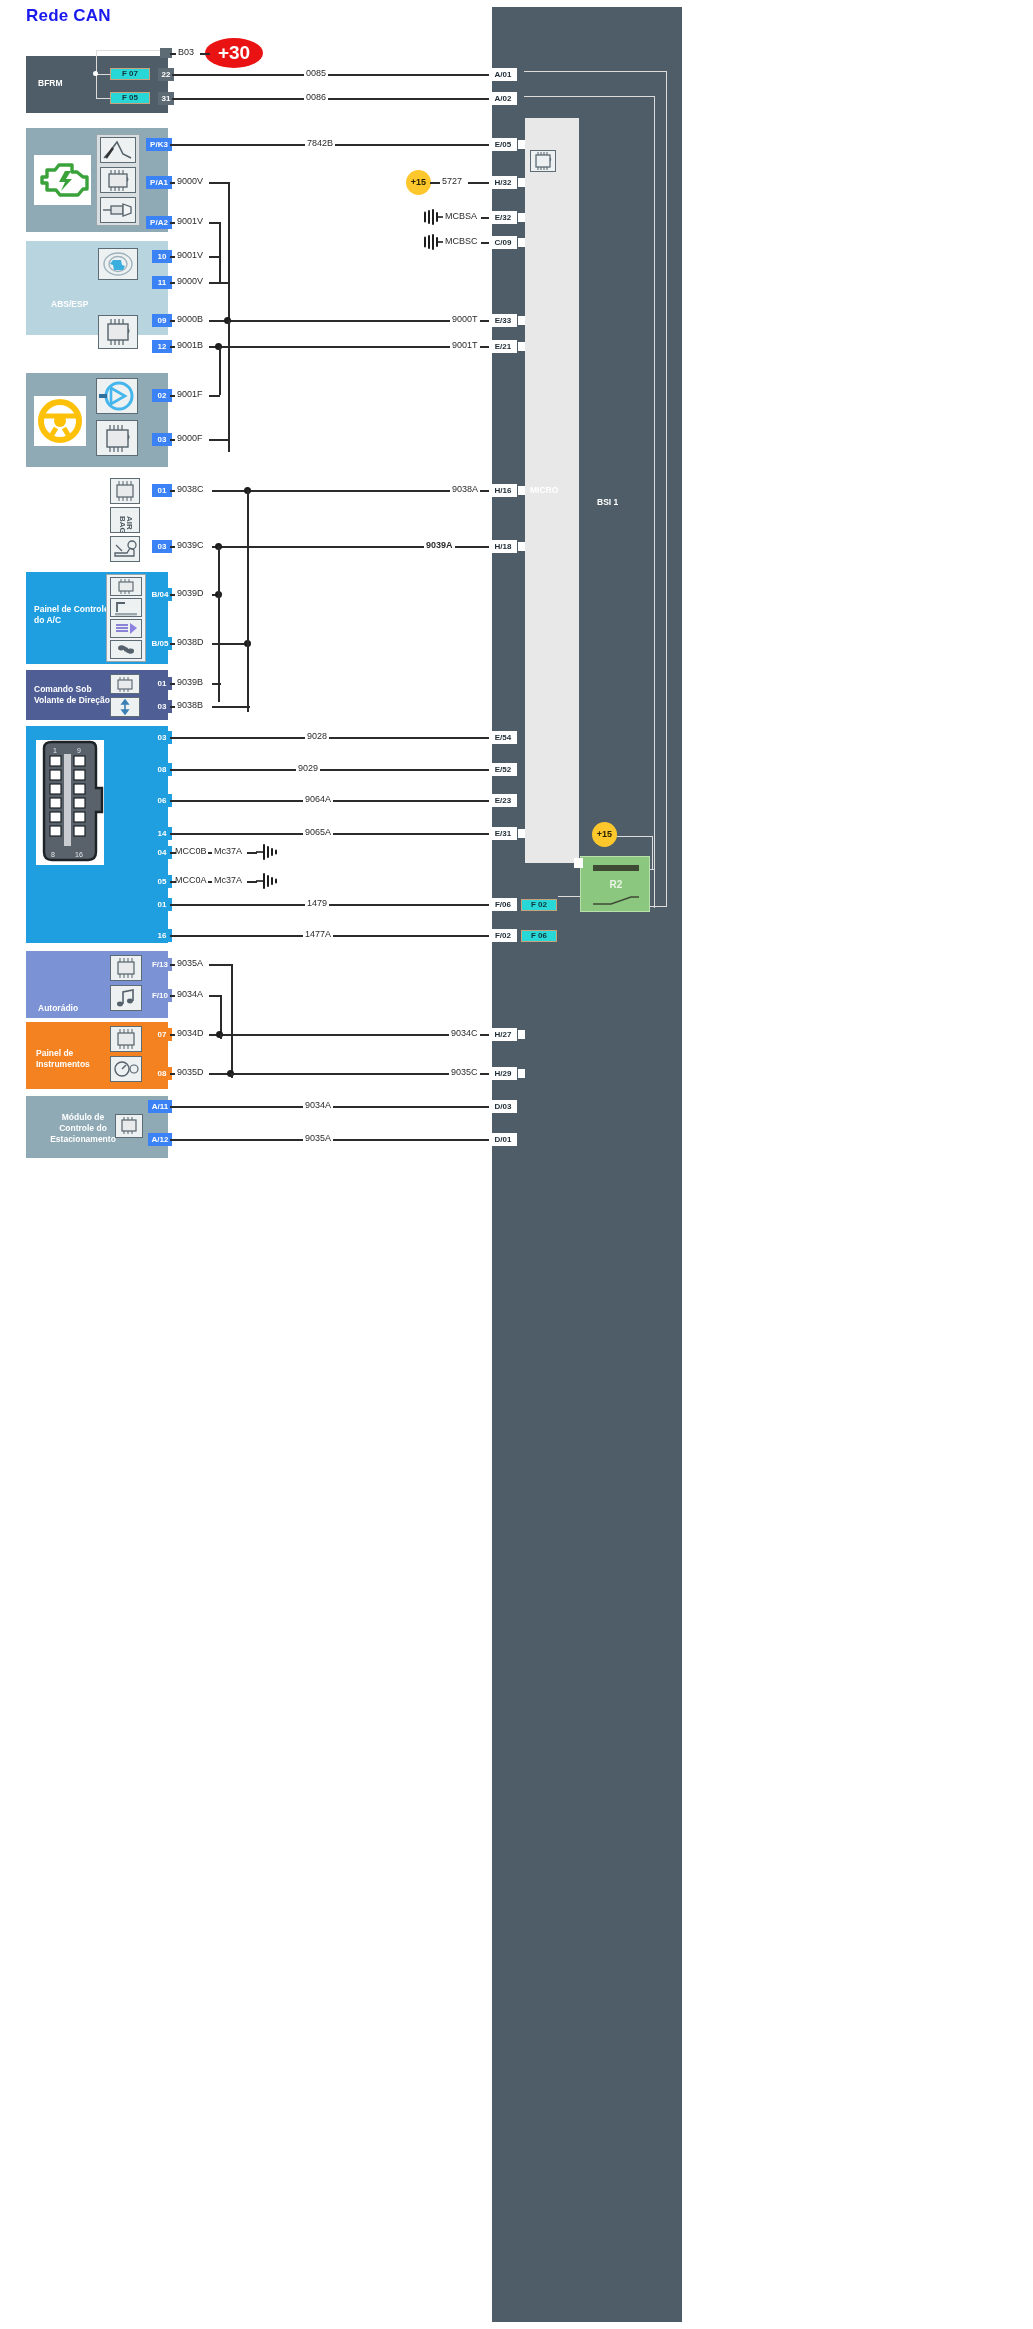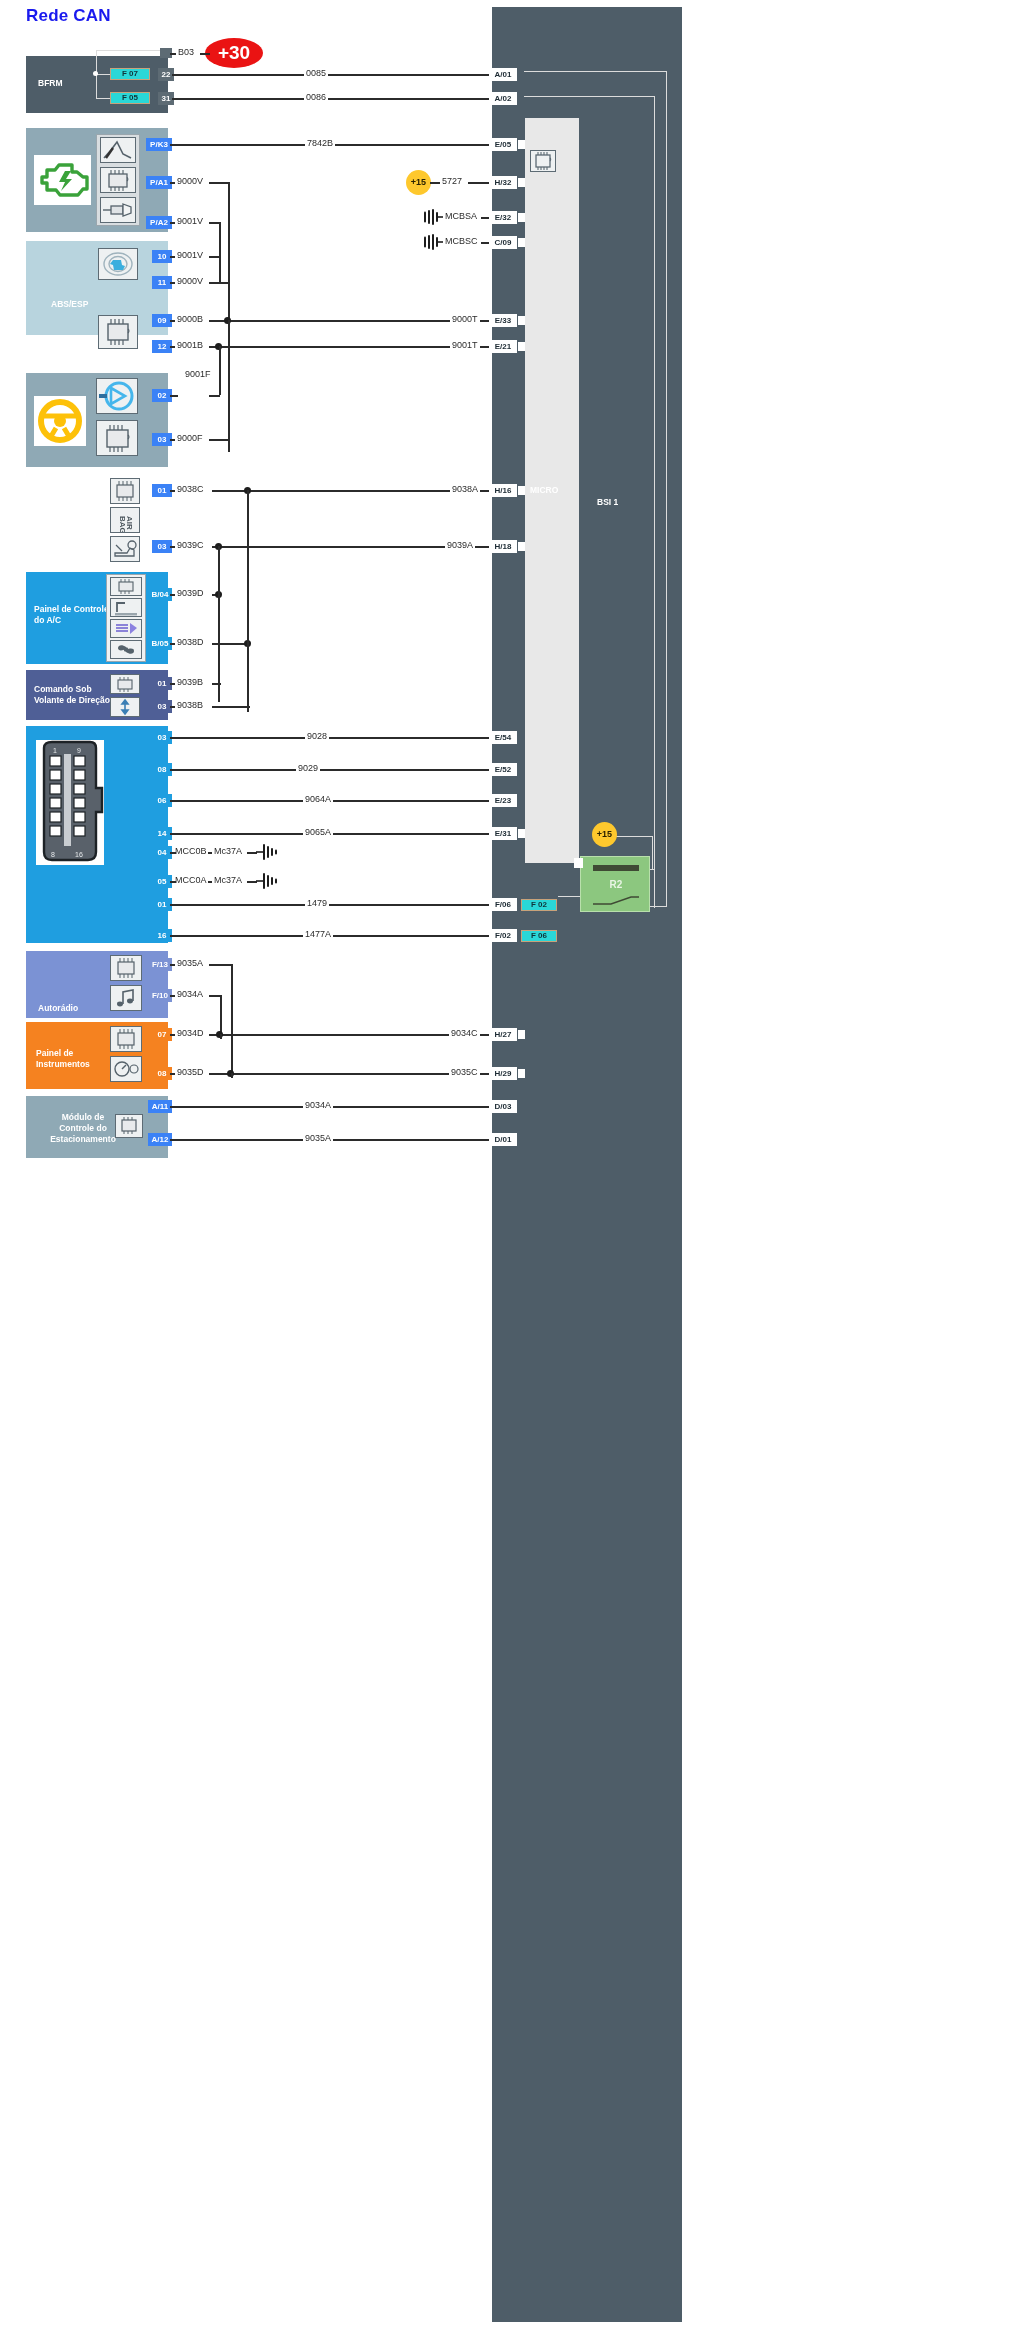--- a/index.html
+++ b/index.html
@@ -251,21 +251,21 @@
         <rect x="10" y="9" width="21" height="17" fill="#e8eaec" stroke="#55626b" stroke-width="1.4"></rect>
         <g stroke="#55626b" stroke-width="1.2">
           <path d="M13 9V4M17 9V4M21 9V4M25 9V4M13 26v5M17 26v5M21 26v5M25 26v5"></path>
         </g>
         <path d="M31 18a2.6 2.6 0 0 0 0-4" fill="none" stroke="#55626b" stroke-width="1.2"></path>
       </svg>
   </div>
 
   <div class="pin lite" style="left:152px;top:389px;width:20px;">02</div>
   <div class="h" style="left:170px;top:395px;width:8px;"></div>
-  <div class="wl" style="left:175px;top:369px;margin-left:8px;">9001F</div>
+  <div class="wl" style="left:175px;top:389px;">9001F</div>
   <div class="h" style="left:209px;top:395px;width:11px;"></div>
   <div class="v" style="left:219px;top:346px;height:49px;"></div>
 
   <div class="pin lite" style="left:152px;top:433px;width:20px;">03</div>
   <div class="h" style="left:170px;top:439px;width:8px;"></div>
   <div class="wl" style="left:175px;top:433px;">9000F</div>
   <div class="h" style="left:209px;top:439px;width:20px;"></div>
   <div class="v" style="left:228px;top:320px;height:119px;"></div>
 
   <div class="chip" style="left:110px;top:478px;width:30px;height:26px;">
@@ -297,21 +297,21 @@
   <div class="dot" style="left:244px;top:487px;"></div>
   <div class="wl" style="left:450px;top:484px;">9038A</div>
   <div class="bpin" style="left:489px;top:484px;width:28px;">H/16</div>
   <div class="bnub" style="left:518px;top:486px;"></div>
 
   <div class="pin lite" style="left:152px;top:540px;width:20px;">03</div>
   <div class="h" style="left:170px;top:546px;width:8px;"></div>
   <div class="wl" style="left:175px;top:540px;">9039C</div>
   <div class="h" style="left:212px;top:546px;width:280px;"></div>
   <div class="dot" style="left:215px;top:543px;"></div>
-  <div class="wl" style="left:445px;top:540px;">9039A</div>
+  <div class="wl" style="left:424px;top:540px;font-weight:bold;">9039A</div>
   <div class="bpin" style="left:489px;top:540px;width:28px;">H/18</div>
   <div class="bnub" style="left:518px;top:542px;"></div>
 
   <div class="mod" style="left:26px;top:572px;width:142px;height:92px;background:#1f9ee0;">
     <div class="mlabel" style="left:8px;top:32px;width:78px;">Painel de Controle do A/C</div>
   </div>
   <div class="chipwrap" style="left:106px;top:574px;width:40px;height:88px;background:#f0f2f3;"></div>
   <div class="chip" style="left:110px;top:577px;width:32px;height:19px;">
     <svg width="30" height="17" viewBox="0 0 30 17">
         <rect x="8" y="4" width="14" height="9" fill="#e8eaec" stroke="#55626b" stroke-width="1.1"></rect>

